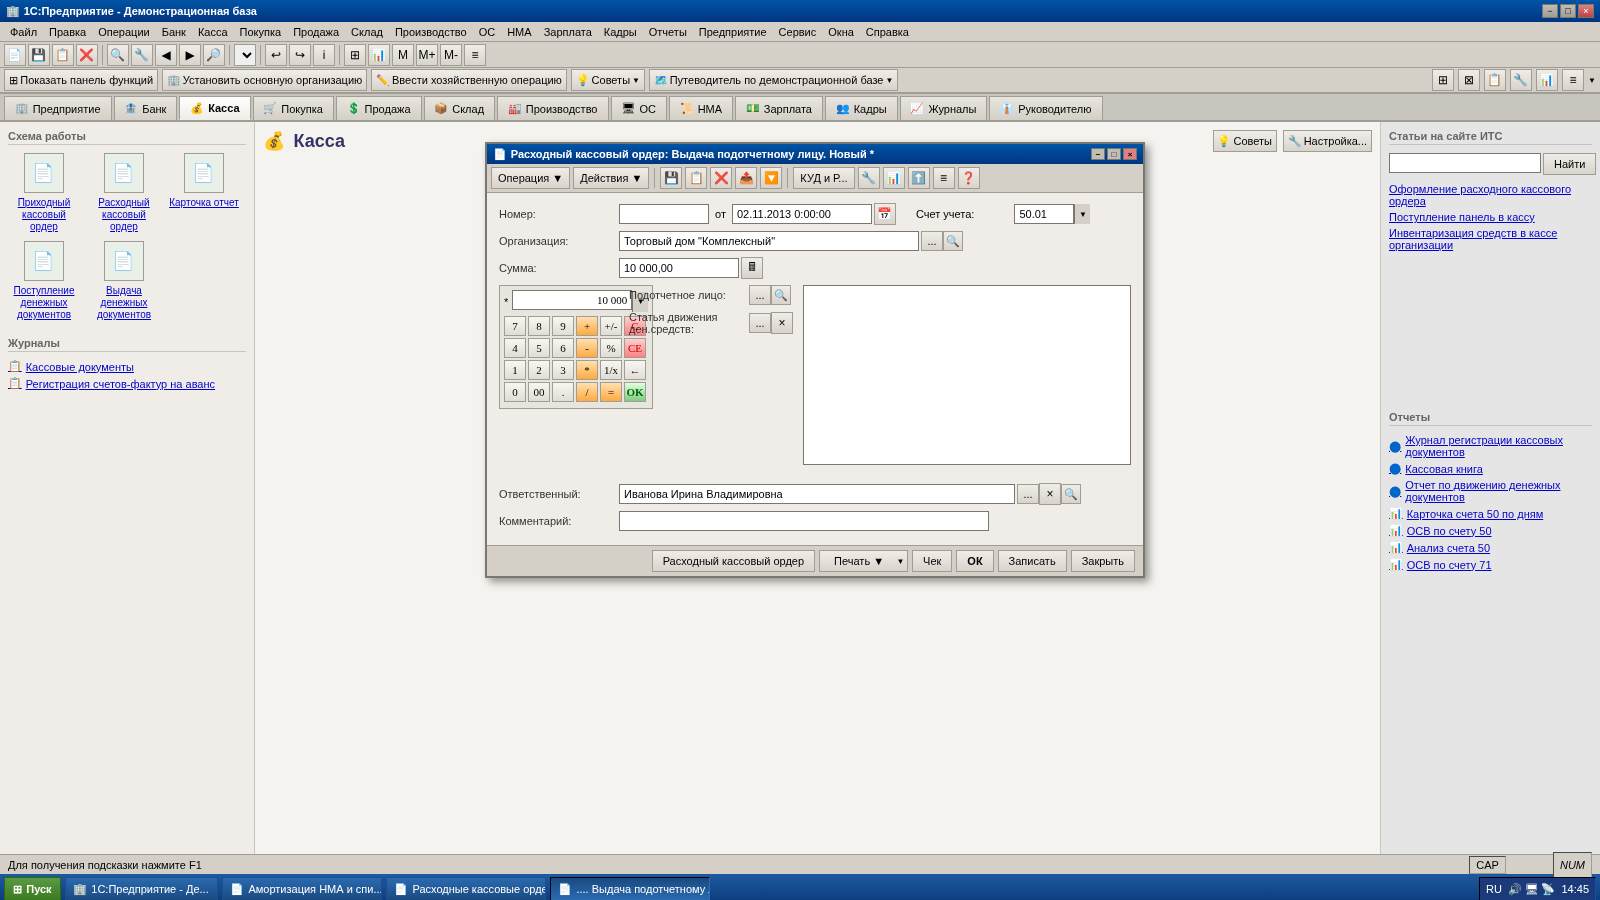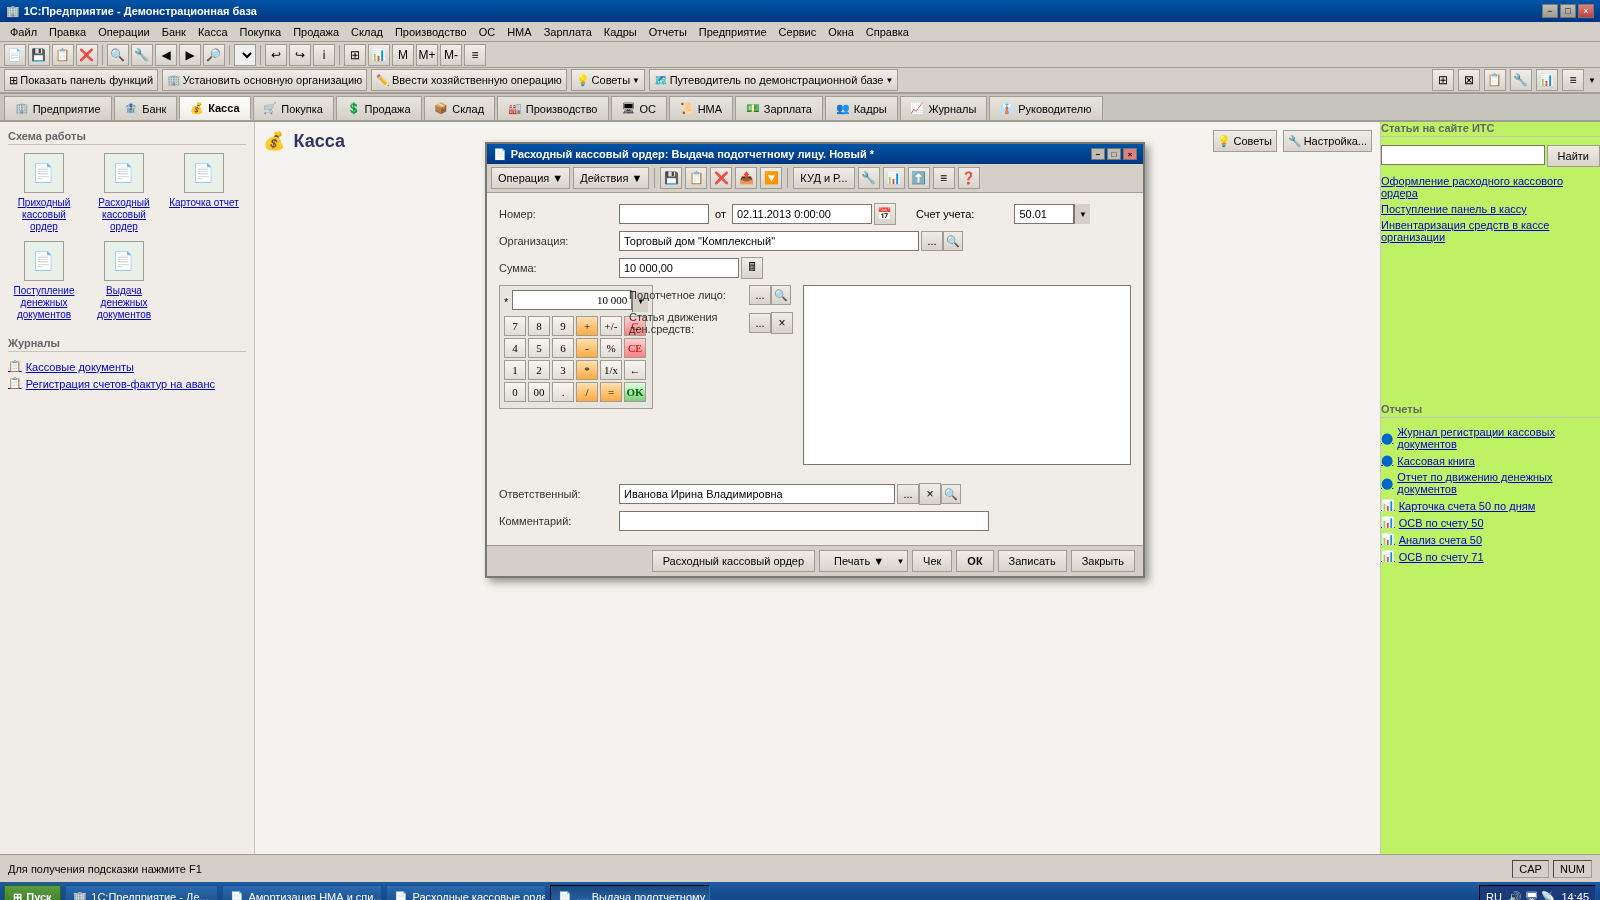--- a/index.html
+++ b/index.html
@@ -38,21 +38,21 @@
     .icon-item { width: 72px; display: flex; flex-direction: column; align-items: center; gap: 4px; cursor: pointer; }
     .icon-img { width: 40px; height: 40px; background: #d4d0c8; border: 1px solid #a09d95; display: flex; align-items: center; justify-content: center; font-size: 18px; }
     .icon-label { font-size: 10px; text-align: center; color: #0000cc; text-decoration: underline; line-height: 1.2; }
     .link-item { color: #0000cc; text-decoration: underline; font-size: 11px; cursor: pointer; display: flex; align-items: center; gap: 4px; margin-bottom: 4px; }
 
     
     .center-panel { flex: 1; background: #f5f3ef; padding: 8px; position: relative; overflow: hidden; }
     .page-title { font-size: 18px; color: #336; font-weight: bold; margin-bottom: 12px; display: flex; align-items: center; gap: 8px; }
 
     
-    .right-panel { width: 220px; background: #bef264; border-left: 1px solid #c8c5be; padding: 0; flex-shrink: 0; }
+    .right-panel { width: 220px; background: #e5e5e5; border-left: 1px solid #c8c5be; padding: 8px; flex-shrink: 0; }
     .modal { position: absolute; top: 20px; left: 230px; width: 660px; background: #f0ede8; border: 2px solid #7a7770; box-shadow: 4px 4px 8px rgba(0,0,0,0.4); }
     .modal-title { background: linear-gradient(to bottom, #0054a6, #003580); color: white; height: 20px; display: flex; align-items: center; justify-content: space-between; padding: 0 6px; font-size: 11px; font-weight: bold; }
     .modal-title-btns { display: flex; gap: 2px; }
     .modal-title-btn { background: #c0bdb5; border: 1px solid #7a7770; width: 14px; height: 12px; font-size: 8px; display: flex; align-items: center; justify-content: center; cursor: pointer; color: black; }
     .modal-toolbar { background: #d4d0c8; padding: 3px 4px; display: flex; align-items: center; gap: 3px; border-bottom: 1px solid #a09d95; }
     .modal-tb-btn { background: linear-gradient(to bottom, #f0ede8, #d8d4cc); border: 1px solid #a09d95; height: 22px; padding: 0 6px; font-size: 11px; cursor: pointer; display: flex; align-items: center; gap: 2px; }
     .modal-tb-icon { background: linear-gradient(to bottom, #f0ede8, #d8d4cc); border: 1px solid #a09d95; width: 22px; height: 22px; display: flex; align-items: center; justify-content: center; font-size: 12px; cursor: pointer; }
     .modal-sep { width: 1px; height: 20px; background: #a09d95; margin: 0 2px; }
 
     
@@ -77,21 +77,21 @@
     
     .form-section { padding: 0 12px 8px; }
 
     
     .modal-footer { background: #d4d0c8; padding: 4px 8px; display: flex; align-items: center; justify-content: flex-end; gap: 4px; border-top: 1px solid #a09d95; }
     .footer-btn { background: linear-gradient(to bottom, #f0ede8, #d8d4cc); border: 1px solid #a09d95; height: 22px; padding: 0 10px; font-size: 11px; cursor: pointer; }
     .footer-btn-combo { display: flex; }
     .footer-btn-arrow { background: linear-gradient(to bottom, #f0ede8, #d8d4cc); border: 1px solid #a09d95; border-left: none; height: 22px; width: 14px; cursor: pointer; display: flex; align-items: center; justify-content: center; font-size: 8px; }
 
     
-    .status-bar { background: #d4d0c8; height: 28px; display: flex; align-items: center; padding: 0 8px; border-top: 1px solid #a09d95; font-size: 11px; }
+    .status-bar { background: #d4d0c8; height: 20px; display: flex; align-items: center; padding: 0 8px; border-top: 1px solid #a09d95; font-size: 11px; gap: 43px; }
 
     
     .taskbar { background: linear-gradient(to bottom, #1f5aa0, #0a3a7a); height: 30px; display: flex; align-items: center; padding: 0 4px; gap: 4px; }
     .start-btn { background: linear-gradient(to bottom, #5a9a40, #3a7a20); color: white; border: 1px solid #2a6a10; height: 24px; padding: 0 8px; font-size: 11px; font-weight: bold; cursor: pointer; display: flex; align-items: center; gap: 4px; }
     .taskbar-item { background: linear-gradient(to bottom, #2a6ab0, #1a4a80); color: white; border: 1px solid #1a5090; height: 24px; padding: 0 8px; font-size: 11px; cursor: pointer; display: flex; align-items: center; gap: 4px; max-width: 160px; overflow: hidden; white-space: nowrap; }
     .taskbar-item.active { background: linear-gradient(to bottom, #1a4a80, #2a6ab0); border: 1px inset #1a3a60; }
     .taskbar-sep { flex: 1; }
     .taskbar-tray { background: #1a3a7a; border: 1px inset #0a2a5a; height: 24px; padding: 0 6px; display: flex; align-items: center; gap: 6px; color: white; font-size: 11px; }
   </style>
 </head>
@@ -418,21 +418,21 @@
           <div style="width:340px;margin-left:10px;">
             <textarea style="width: 100%; height: 180px; border: 1px solid rgb(122, 119, 112); font-family: Tahoma; font-size: 11px; resize: none; background: white;"></textarea>
           </div>
         </div>
       </div>
 
       <div class="form-section">
 
         <div class="form-row">
           <span class="form-label">Ответственный:</span>
-          <input class="form-input" style="width: 276px;" type="text" value="Иванова Ирина Владимировна">
+          <input class="form-input" style="width: 396px;" type="text" value="Иванова Ирина Владимировна">
           <div class="dots-btn" style="margin-left:2px;">...</div>
           <div class="modal-tb-icon" style="border:1px solid #a09d95;">×</div>
           <div class="search-btn">🔍</div>
         </div>
 
         <div class="form-row">
           <span class="form-label">Комментарий:</span>
           <input class="form-input" style="width: 370px;" type="text" value="">
         </div>
       </div>
@@ -494,21 +494,21 @@
     </div>
   </div>
 </div>
 
 <div class="status-bar">
   <span>Для получения подсказки нажмите F1</span>
   <div style="flex:1;"></div>
   <div style="background:#d4d0c8;border:1px inset #a09d95;padding:0 6px;height:18px;display:flex;align-items:center;margin-right:4px;">
     <span>CAP</span>
   </div>
-  <div style="background:#d4d0c8;border:1px inset #a09d95;padding:4px 6px;height:18px;display:flex;align-items:center;">
+  <div style="background:#d4d0c8;border:1px inset #a09d95;padding:12px 6px;height:18px;display:flex;align-items:center;font-style:italic;">
     <span>NUM</span>
   </div>
 </div>
 
 <div class="taskbar">
   <button class="start-btn">
     <span>⊞</span>
     <span>Пуск</span>
   </button>
   <div class="taskbar-item">

